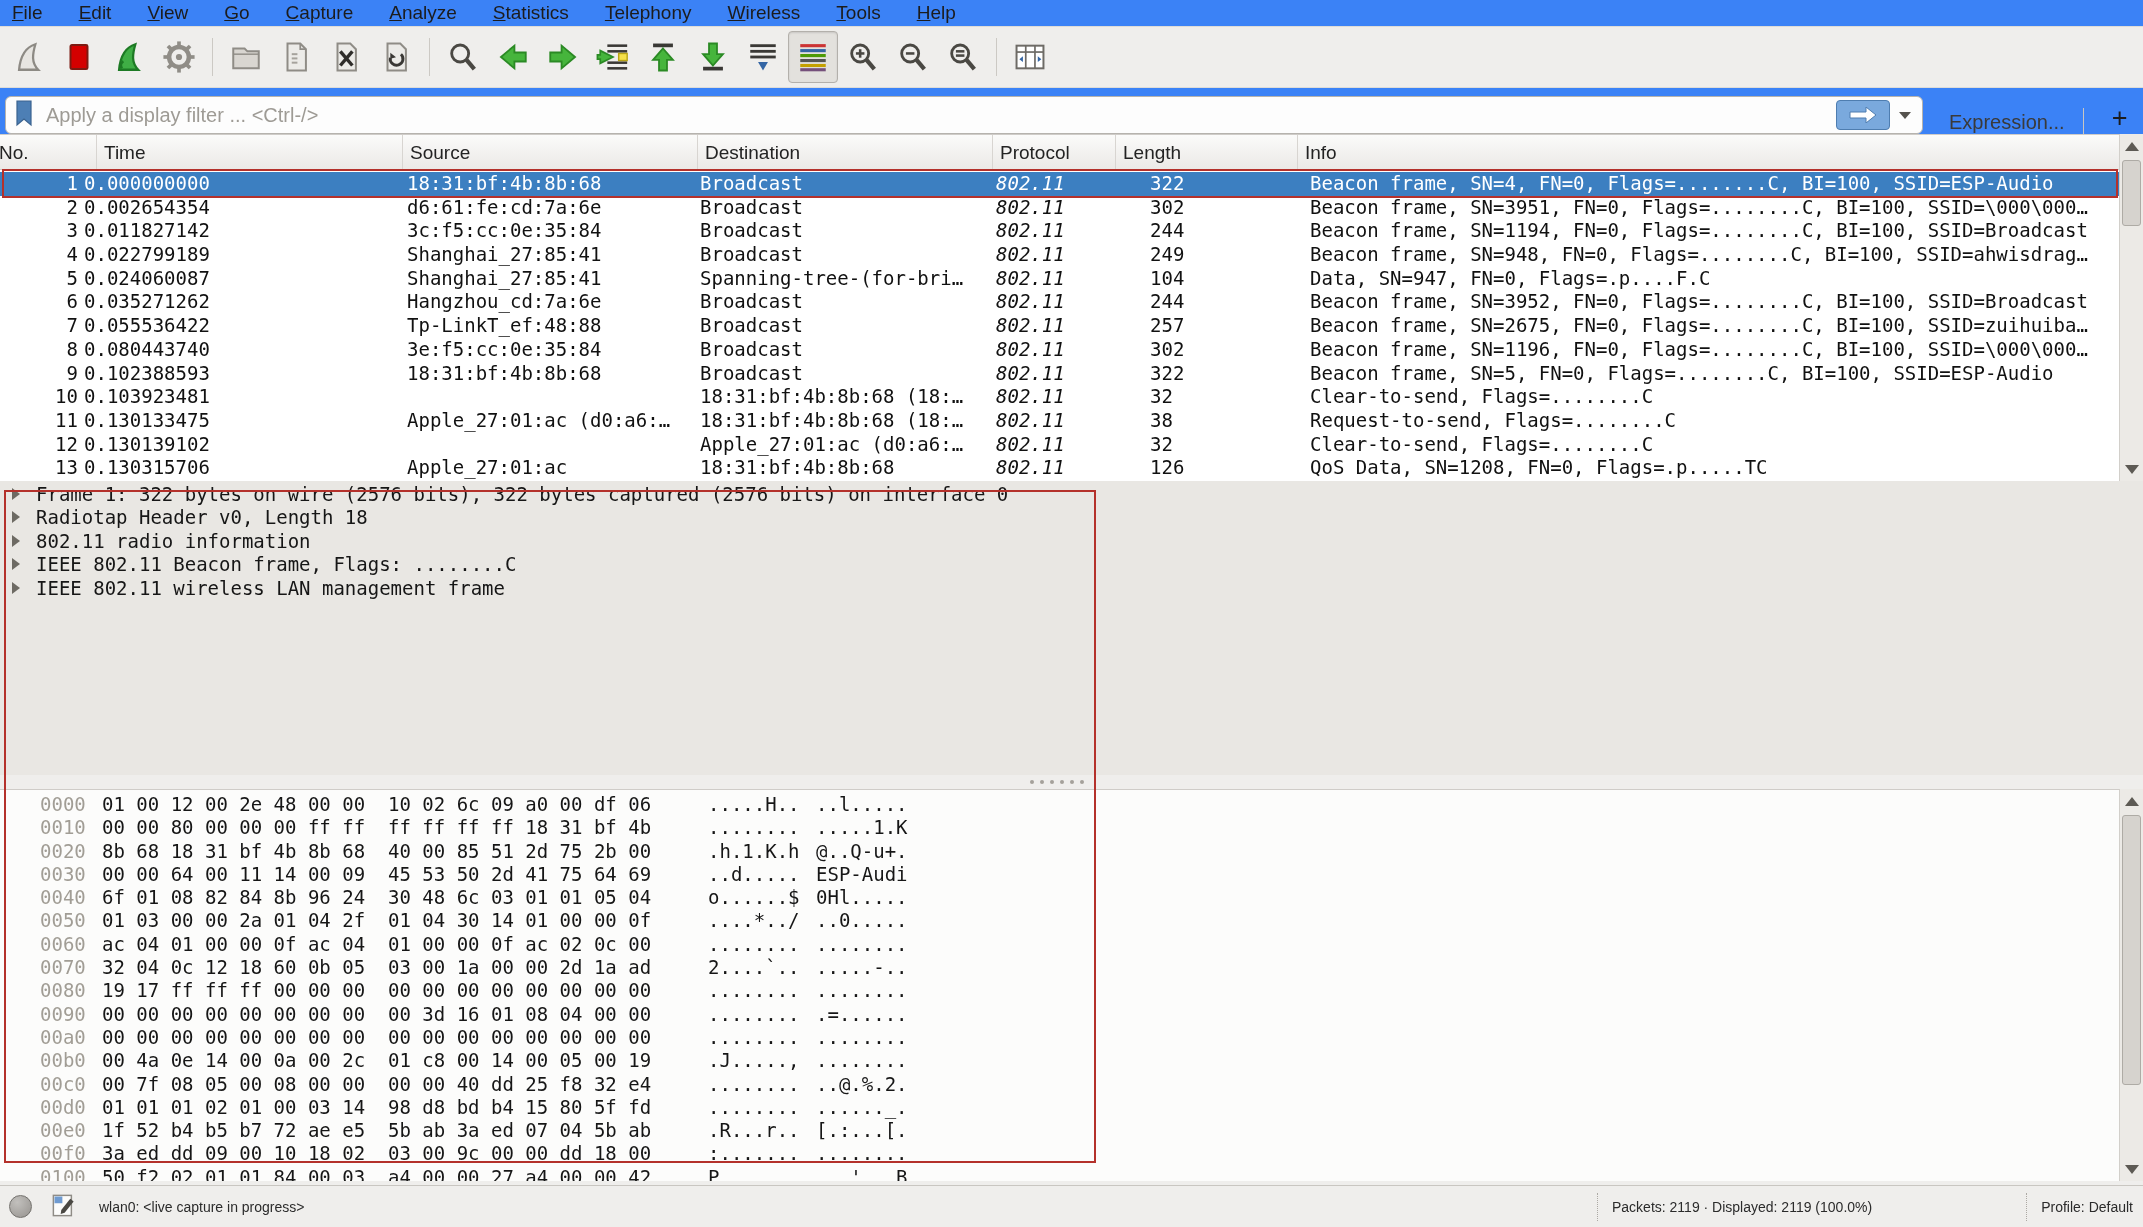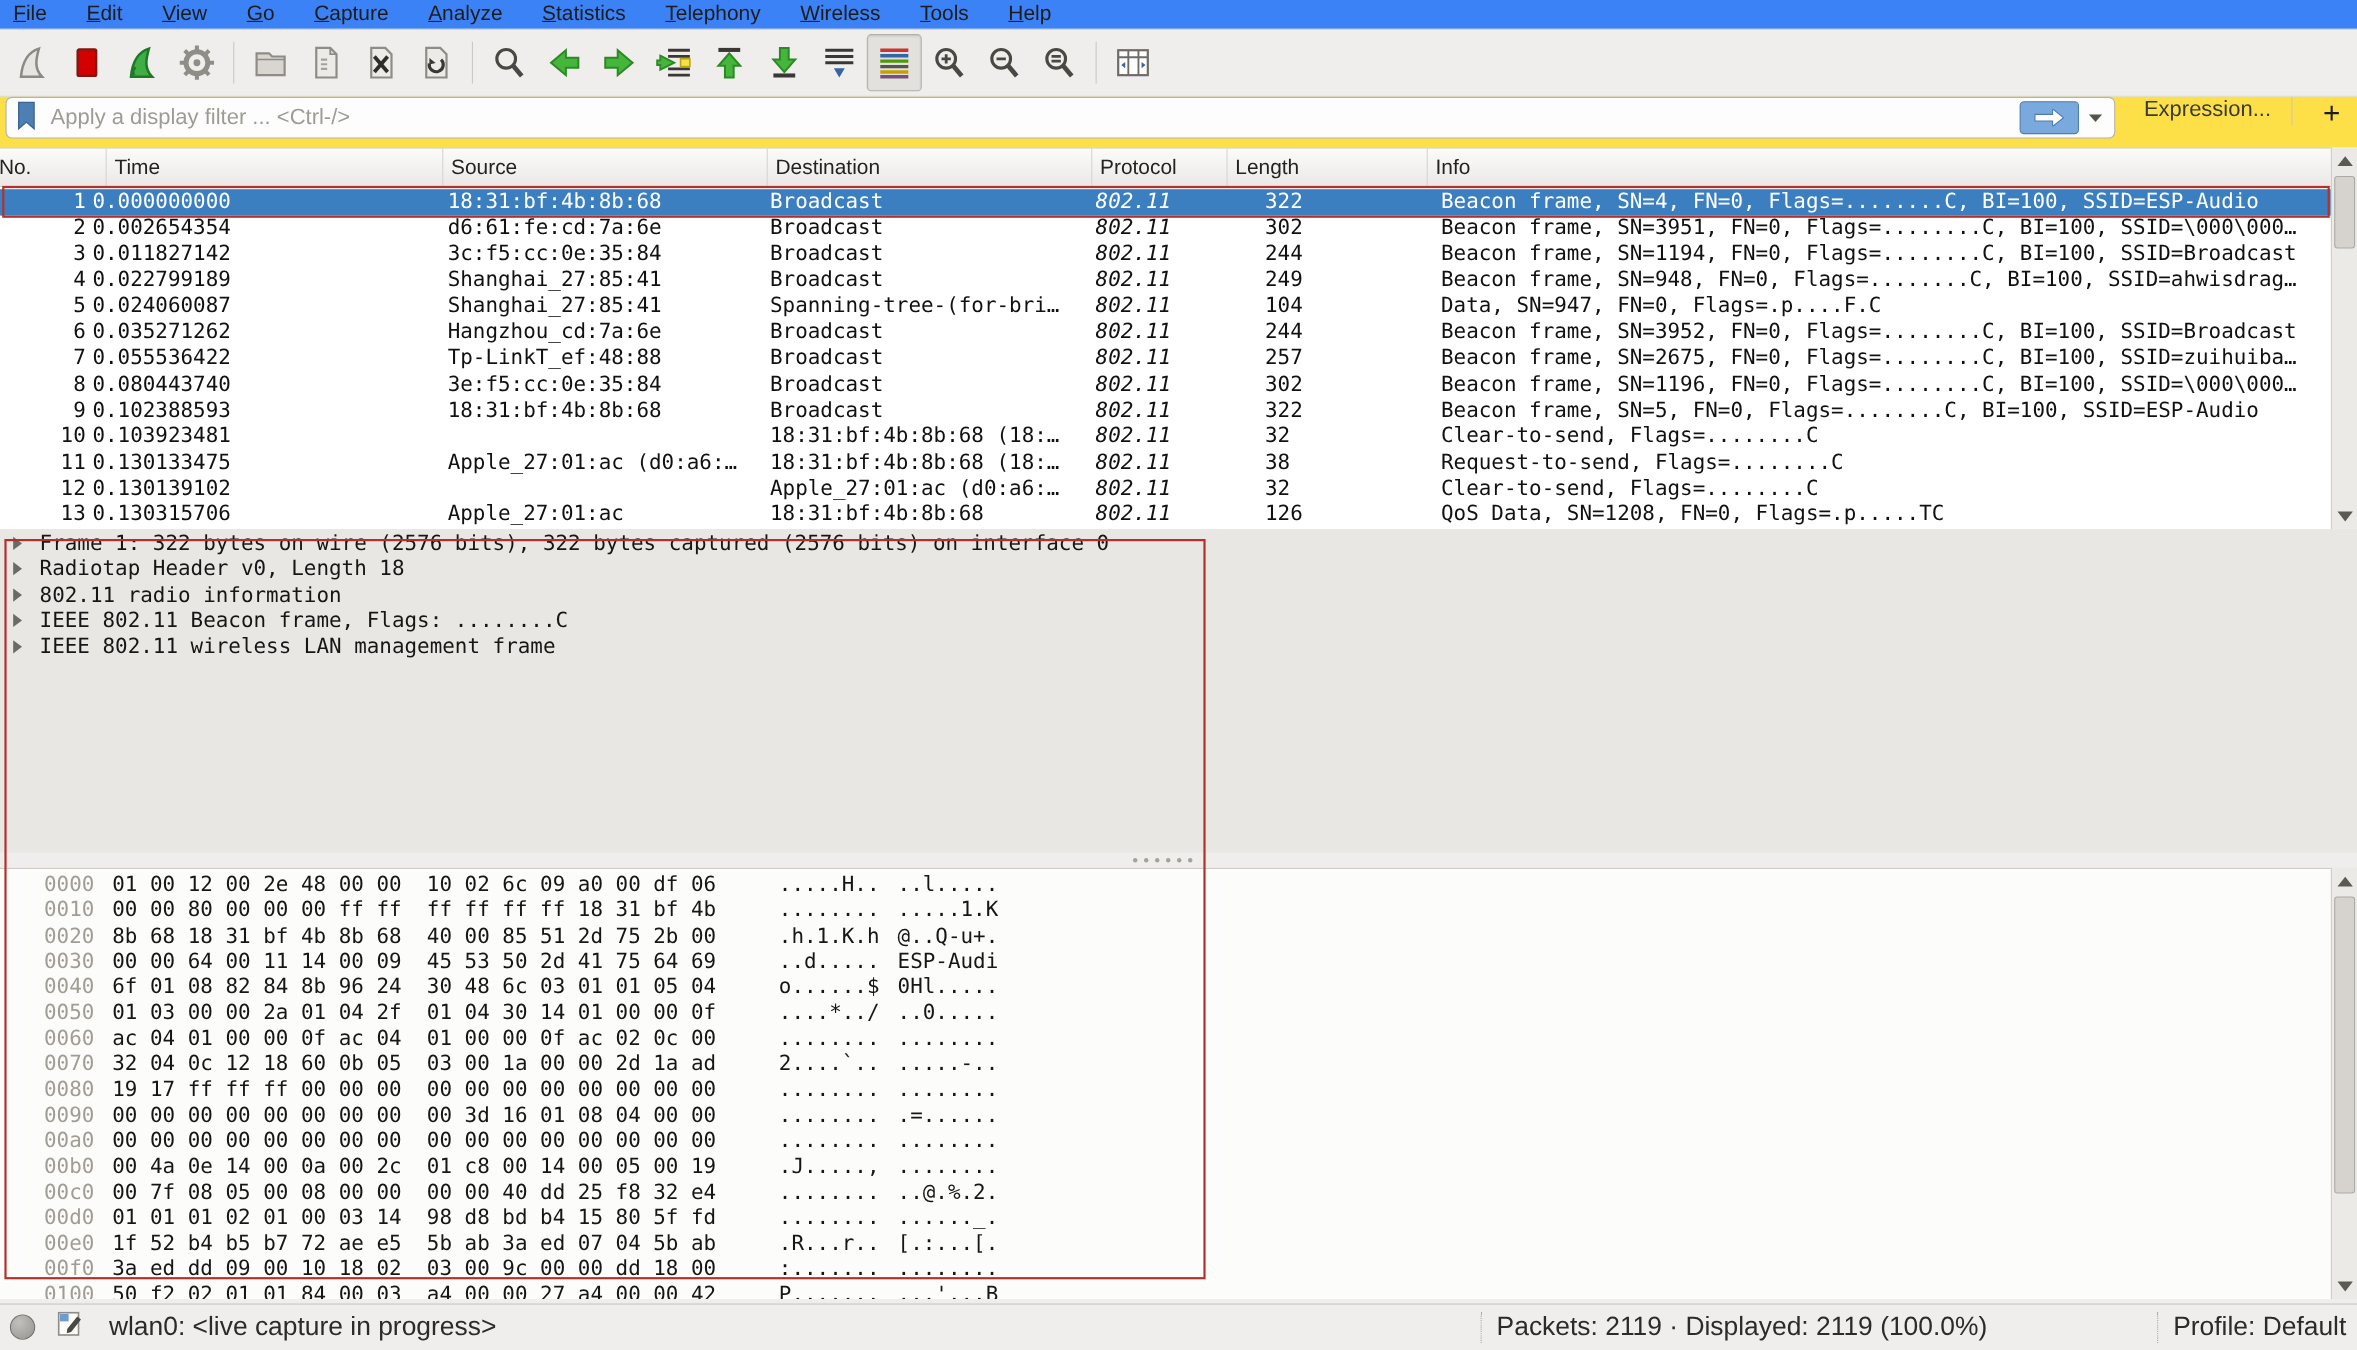--- a/index.html
+++ b/index.html
@@ -29,21 +29,21 @@
     background:#efeeec; border-bottom:1px solid #dedcd8;
   }
   .tbtn { width:50px; height:52px; display:flex; align-items:center; justify-content:center; flex:none; }
   .tbtn svg { width:34px; height:34px; }
   .tsep { width:1px; height:38px; background:#ccc9c4; margin:0 8px; flex:none; }
   .tbtn.pressed { border:1px solid #b3b0ab; border-radius:4px; background:#e3e1dd; box-shadow:inset 0 1px 2px rgba(0,0,0,.12); }
 
   
   .filterbar {
     position:absolute; top:88px; left:0; right:0; height:46px;
-    display:flex; align-items:flex-start; background:#fde047;
+    display:flex; align-items:flex-end; background:#3b82f6;
   }
   .filter-input {
     position:relative; margin-left:5px; width:1918px; height:38px;
     background:#fdfdfd; border:1px solid #b6b3ae; border-radius:6px;
     display:flex; align-items:center;
   }
   .filter-bookmark { margin-left:8px; flex:none; }
   .filter-placeholder { margin-left:12px; font-size:20px; color:#9e9b95; flex:1; }
   .filter-apply {
     width:54px; height:30px; border-radius:4px; margin-right:4px;
@@ -111,21 +111,21 @@
   .sb { position:absolute; left:2119px; width:24px; background:#eceae6; border-left:1px solid #d2cfca; }
   .sb-btn { position:absolute; left:0; width:24px; height:24px; display:flex; align-items:center; justify-content:center; }
   .tri-up   { width:0; height:0; border-left:7px solid transparent; border-right:7px solid transparent; border-bottom:9px solid #5d5a54; }
   .tri-dn   { width:0; height:0; border-left:7px solid transparent; border-right:7px solid transparent; border-top:9px solid #5d5a54; }
   .sb-thumb { position:absolute; left:2px; width:19px; background:#d6d3ce; border:1px solid #aeaba5; border-radius:3px; }
 
   
   .statusbar {
     position:absolute; top:1185px; left:0; right:0; height:42px;
     background:#efeeec; border-top:1px solid #c9c6c1;
-    display:flex; align-items:center; font-size:24px; color:#2b2b2b;
+    display:flex; align-items:center; font-size:14px; color:#2b2b2b;
   }
   .expert-dot { width:23px; height:23px; border-radius:50%; margin-left:9px;
     background:radial-gradient(circle at 35% 30%, #c2c0bd, #96938f); border:1px solid #73716d; flex:none; }
   .note-icon { margin-left:18px; flex:none; }
   .capture-status { margin-left:22px; }
   .sb-right { margin-left:auto; display:flex; align-items:center; }
   .dotsep { width:1px; height:28px; border-left:1px dotted #aca9a4; margin:0 14px; }
   .profile-label { margin-right:10px; }
   .packets-label { margin-right:140px;text-align:center; }
 

